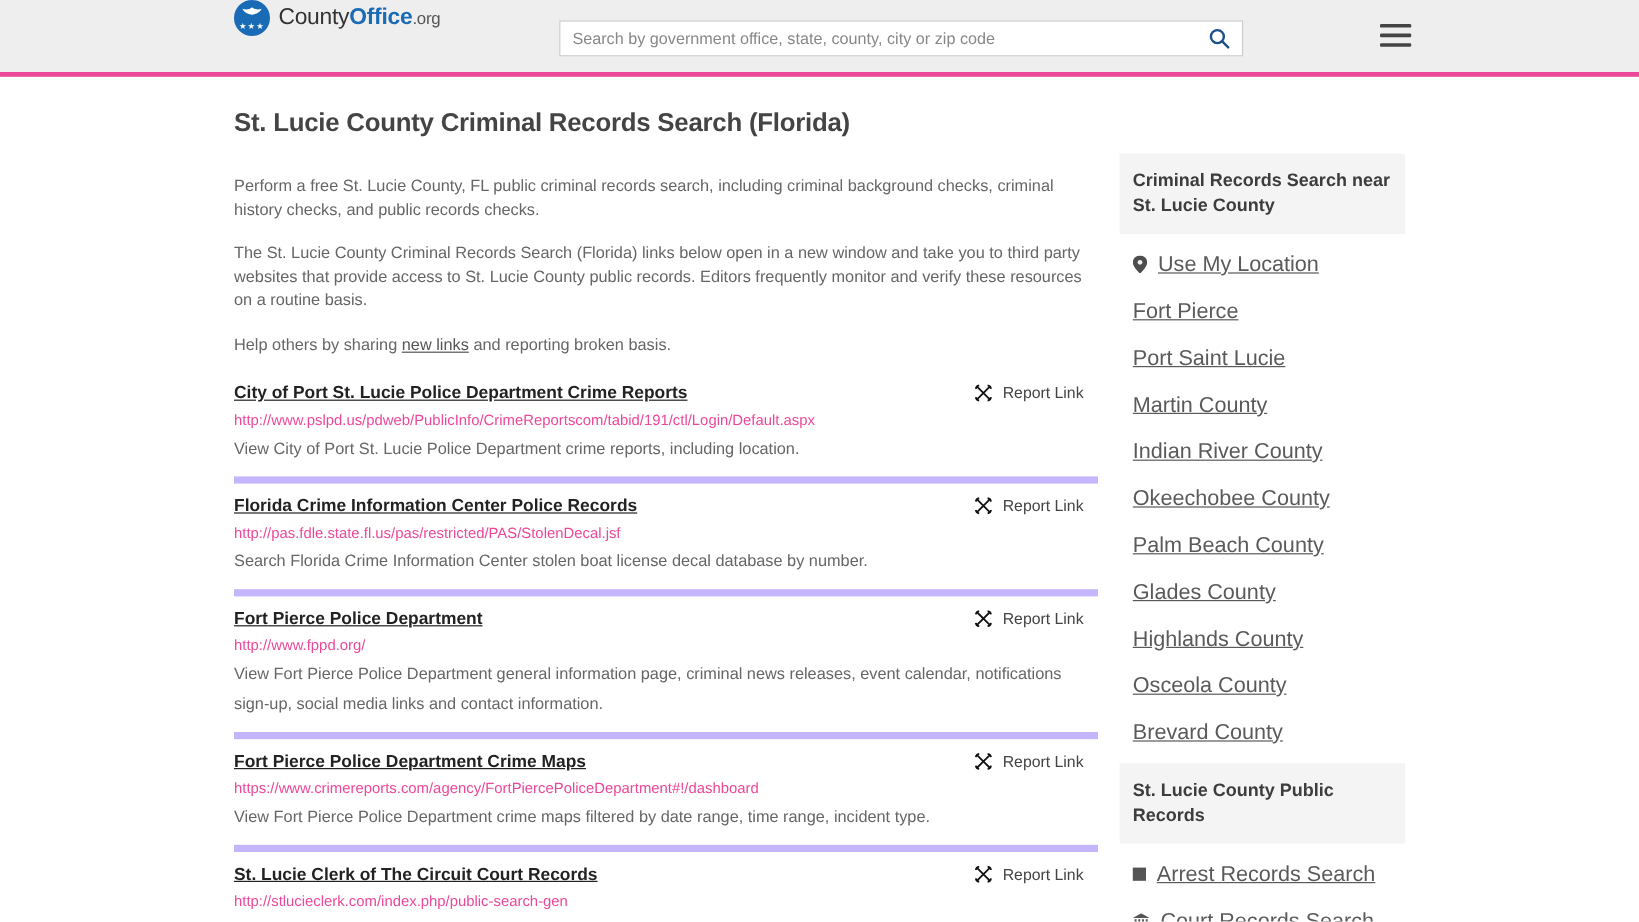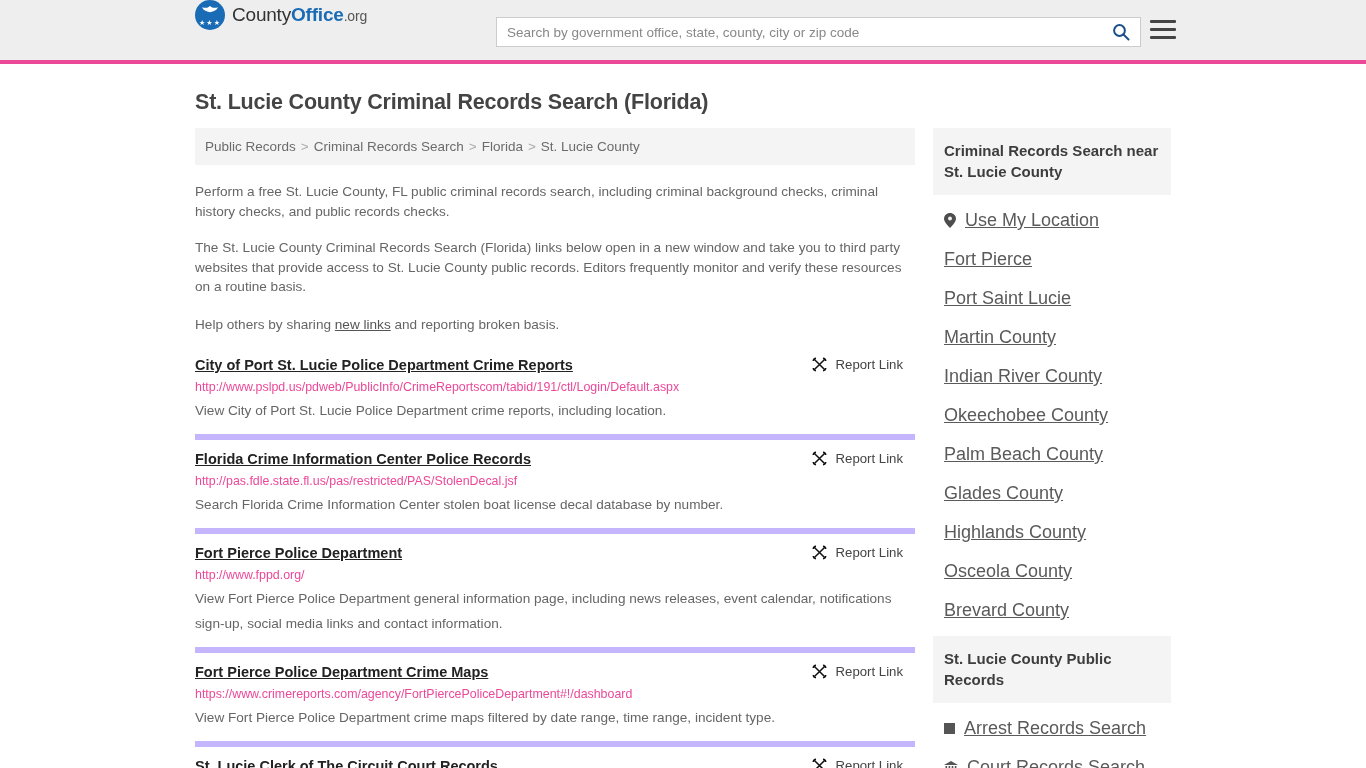--- a/index.html
+++ b/index.html
@@ -52,23 +52,23 @@
     font-size: 19px;
     color: #333333;
     letter-spacing: -0.2px;
     white-space: nowrap;
   }
   .logo-text .bold { font-weight: bold; color: #1a6bb5; }
   .logo-text .dotorg { font-size: 14px; color: #555; }
 
   .search-wrap {
     position: absolute;
-    left: 496px;
+    left: 466px;
     top: 17px;
-    width: 645px;
+    width: 570px;
     height: 30px;
     background: #ffffff;
     border: 1px solid #cccccc;
     display: flex;
     align-items: center;
   }
   .search-input {
     flex: 1;
     border: 0;
     outline: none;
@@ -268,23 +268,20 @@
   </div>
 </div>
 
 <div class="page">
   <h1 class="page-title">St. Lucie County Criminal Records Search (Florida)</h1>
 
   <div class="columns">
 
     <div class="main-col">
 
-      <div class="breadcrumb">
-        <a href="#">Public Records</a><span class="sep">&gt;</span><a href="#">Criminal Records Search</a><span class="sep">&gt;</span><a href="#">Florida</a><span class="sep">&gt;</span><a href="#">St. Lucie County</a>
-      </div>
 
       <div class="intro">
         <p>Perform a free St. Lucie County, FL public criminal records search, including criminal background checks, criminal history checks, and public records checks.</p>
         <p>The St. Lucie County Criminal Records Search (Florida) links below open in a new window and take you to third party websites that provide access to St. Lucie County public records. Editors frequently monitor and verify these resources on a routine basis.</p>
         <p class="last"><span>Help others by sharing </span><a href="#">new links</a><span> and reporting broken basis.</span></p>
       </div>
 
       <div class="results" id="results-container">
           <div class="result">
             <div class="result-head">
@@ -328,21 +325,21 @@
                   <path d="M3.2 3.2 L13.8 13.8 M13.8 3.2 L3.2 13.8" stroke="#111" stroke-width="1.5" fill="none"></path>
                   <path d="M5 2.2 A3.2 3.2 0 0 0 2.2 5" stroke="#111" stroke-width="1.5" fill="none"></path>
                   <path d="M12 2.2 A3.2 3.2 0 0 1 14.8 5" stroke="#111" stroke-width="1.5" fill="none"></path>
                   <path d="M5 14.8 A3.2 3.2 0 0 1 2.2 12" stroke="#111" stroke-width="1.5" fill="none"></path>
                   <path d="M12 14.8 A3.2 3.2 0 0 0 14.8 12" stroke="#111" stroke-width="1.5" fill="none"></path>
                 </svg>
                 <span class="rl-label">Report Link</span>
               </div>
             </div>
             <div class="result-url">http://www.fppd.org/</div>
-            <div class="result-desc">View Fort Pierce Police Department general information page, including news releases, event calendar, notifications sign-up, social media links and contact information.</div>
+            <div class="result-desc">View Fort Pierce Police Department general information page, criminal news releases, event calendar, notifications sign-up, social media links and contact information.</div>
           </div>
           <div class="result">
             <div class="result-head">
               <a class="result-title" href="#">Fort Pierce Police Department Crime Maps</a>
               <div class="report-link">
                 <svg width="17" height="17" viewBox="0 0 17 17">
                   <path d="M3.2 3.2 L13.8 13.8 M13.8 3.2 L3.2 13.8" stroke="#111" stroke-width="1.5" fill="none"></path>
                   <path d="M5 2.2 A3.2 3.2 0 0 0 2.2 5" stroke="#111" stroke-width="1.5" fill="none"></path>
                   <path d="M12 2.2 A3.2 3.2 0 0 1 14.8 5" stroke="#111" stroke-width="1.5" fill="none"></path>
                   <path d="M5 14.8 A3.2 3.2 0 0 1 2.2 12" stroke="#111" stroke-width="1.5" fill="none"></path>

